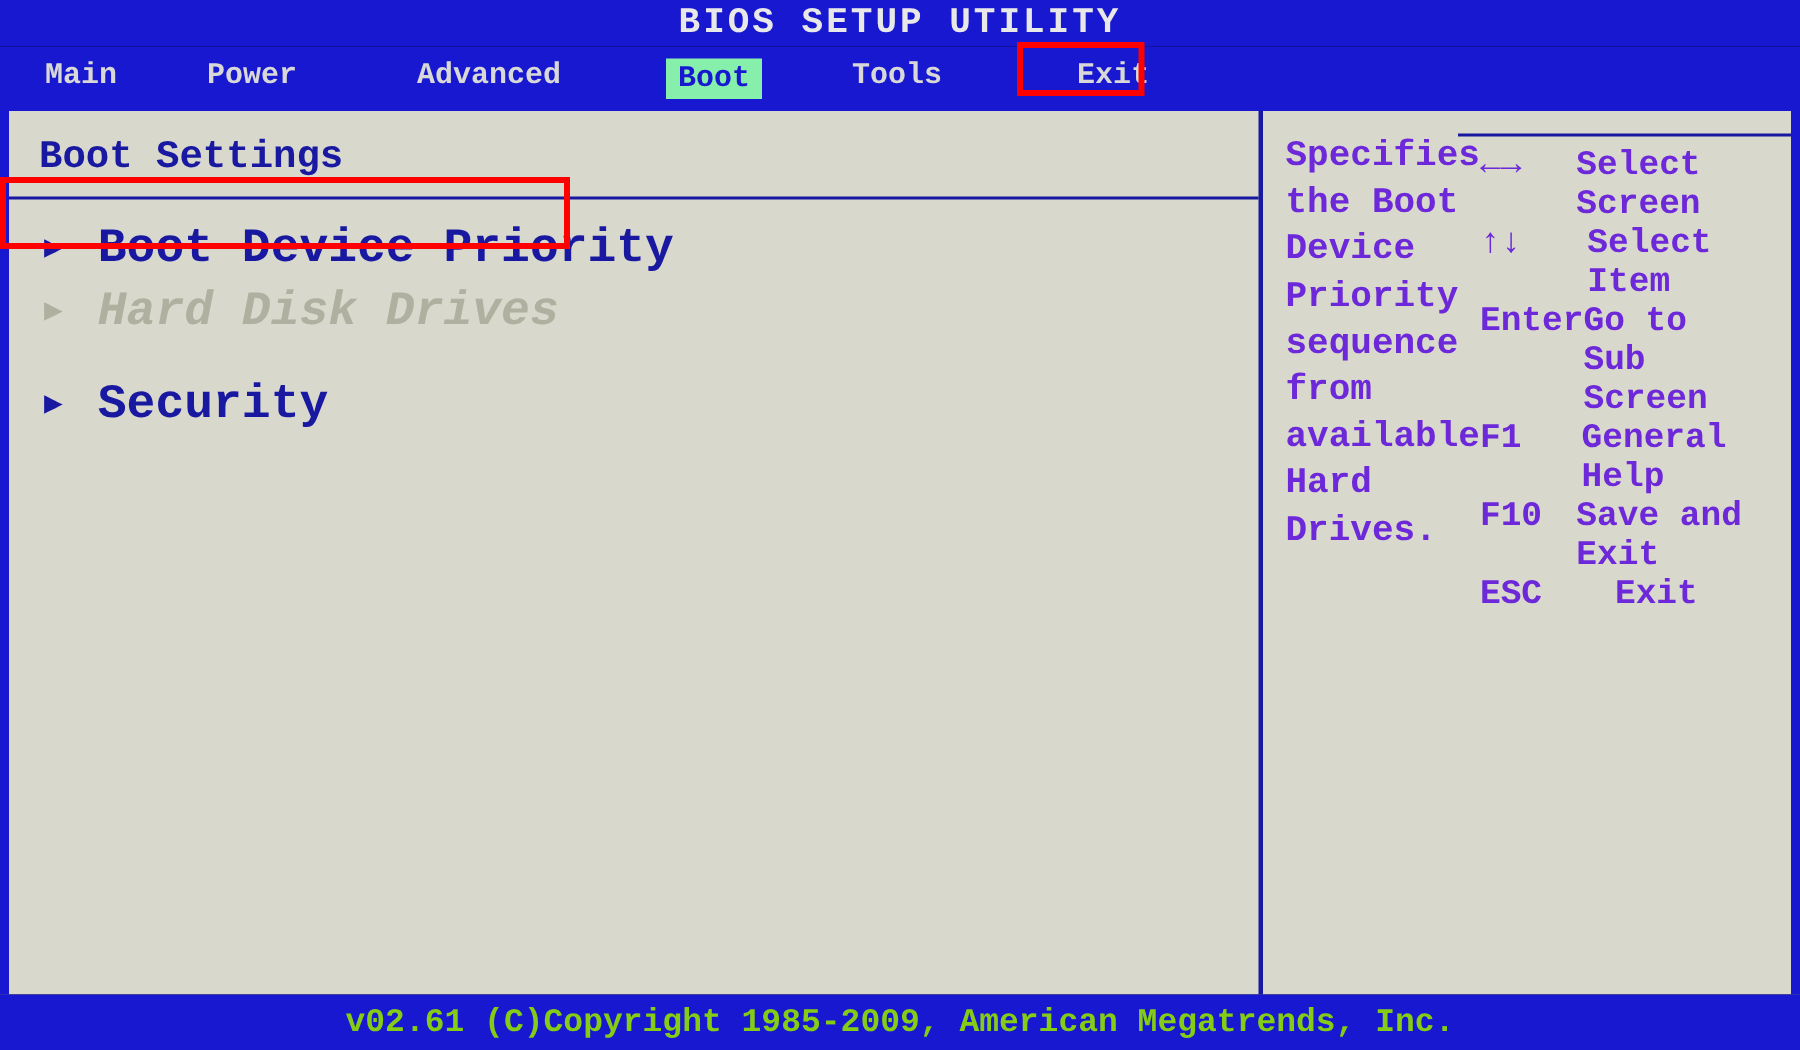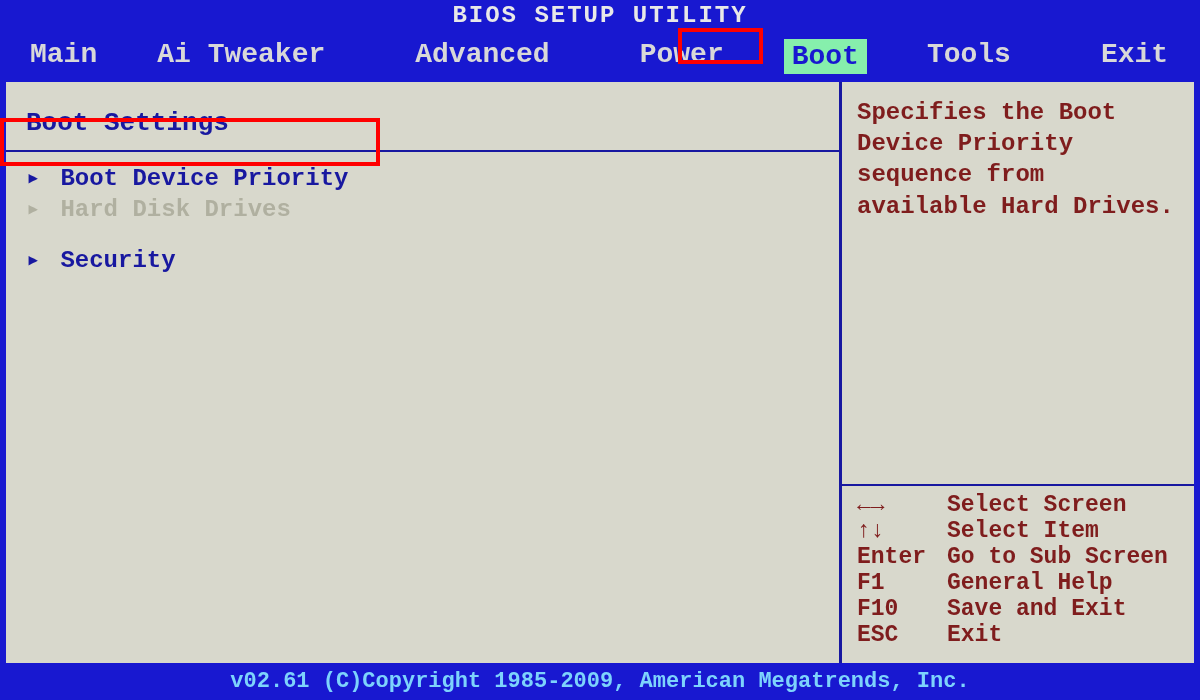--- a/index.html
+++ b/index.html
@@ -28,21 +28,21 @@
       text-align: center;
       padding: 2px 0;
       font-size: 24px;
       letter-spacing: 2px;
     }
     .menu-bar {
       background: #1818d0;
       color: #d8d8d8;
       display: flex;
       padding: 8px 0;
-      font-size: 28px;
+      font-size: 20px;
     }
     .menu-item {
       padding: 0 20px;
       cursor: pointer;
     }
     .menu-item.main { margin-left: 10px; margin-right: 20px; }
     .menu-item.tweaker { margin-right: 50px; }
     .menu-item.advanced { margin-right: 50px; }
     .menu-item.power { margin-right: 40px; }
     .menu-item.boot { margin-right: 40px; }
@@ -74,59 +74,60 @@
     }
     .content-area {
       flex: 1;
       display: flex;
       background: #d8d8cc;
       border-left: 6px solid #1818d0;
       border-right: 6px solid #1818d0;
     }
     .left-panel {
       flex: 1;
-      padding: 26px 20px;
+      padding: 15px 20px;
       color: #1818a0;
       position: relative;
     }
     .section-header {
       color: #1818a0;
       font-size: 26px;
       margin-bottom: 12px;
     }
     .divider-line {
       border-top: 2px solid #1818a0;
       margin-bottom: 10px;
       margin-left: -20px;
       margin-right: -20px;
     }
     .menu-option {
       color: #1818a0;
       padding: 1px 0;
-      font-size: 24px;
+      font-size: 32px;
       cursor: pointer;
     }
     .menu-option.dimmed {
       color: #b0b0a0;
+      font-style: italic;
     }
     .menu-option .arrow {
       display: inline-block;
       width: 20px;
     }
     .spacer {
       height: 20px;
     }
     .right-panel {
       width: 355px;
       border-left: 3px solid #1818a0;
       padding: 15px 15px;
-      color: #7f1d1d;
+      color: #6d28d9;
       font-size: 24px;
       display: flex;
-      flex-direction: column;
+      flex-direction: row;
     }
     .help-text {
       flex: 1;
       line-height: 1.3;
     }
     .key-hints {
       border-top: 2px solid #1818a0;
       padding-top: 6px;
       margin-left: -15px;
       margin-right: -15px;
@@ -136,40 +137,39 @@
     .key-row {
       display: flex;
       font-size: 23px;
       padding: 0px 0;
     }
     .key-label {
       width: 90px;
     }
     .footer {
       background: #1818d0;
-      color: #7dd3fc;
+      color: #84cc16;
       text-align: center;
       padding: 6px 0;
       font-size: 22px;
     }
   </style>
 </head>
 <body>
 
 <div class="bios-container">
 
   <div class="title-bar">
     <span>BIOS SETUP UTILITY</span>
   </div>
 
   <div class="menu-bar">
     <div class="menu-item main">Main</div>
-    <div class="menu-item tweaker">Ai Tweaker</div>
+    <div class="menu-item power">Power</div>
     <div class="menu-item advanced">Advanced</div>
-    <div class="menu-item power">Power</div>
     <div class="menu-item boot selected">Boot</div>
     <div class="menu-item tools">Tools</div>
     <div class="menu-item exit">Exit</div>
   </div>
 
   <div class="highlight-box-boot"></div>
   <div class="highlight-box-priority"></div>
 
   <div class="content-area">
 

